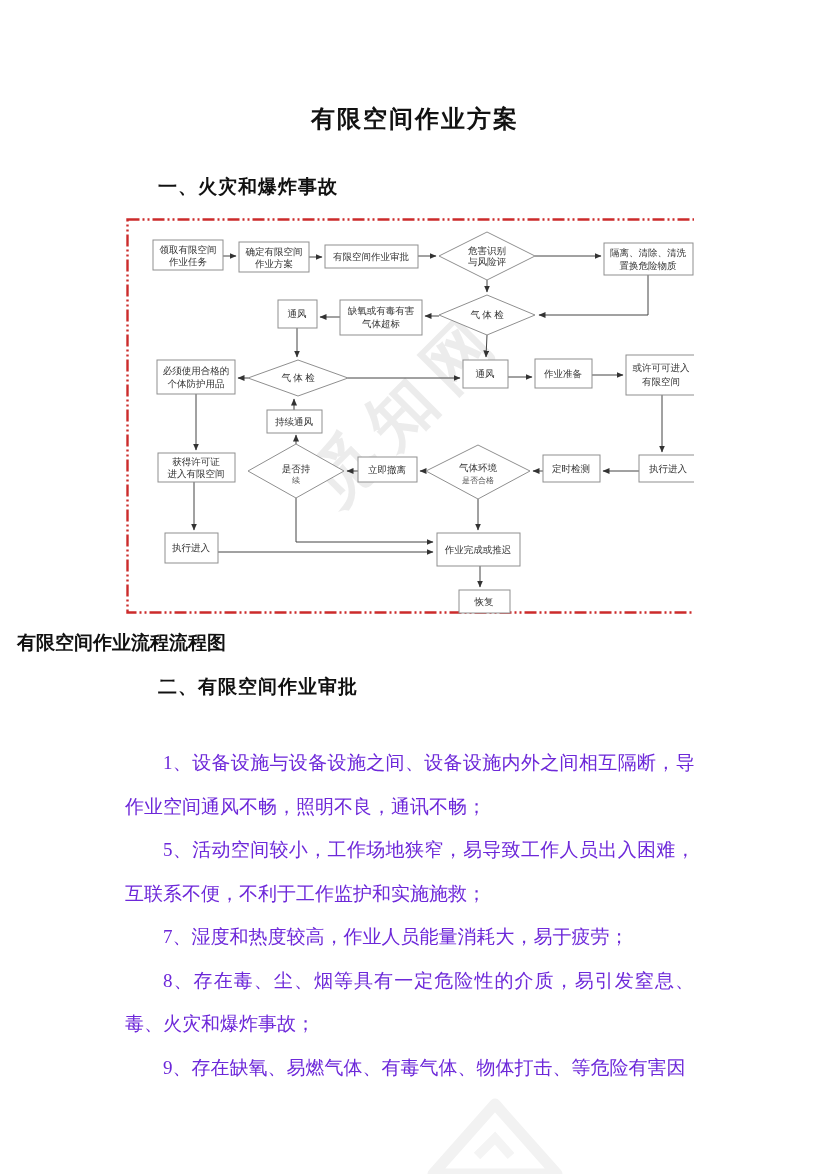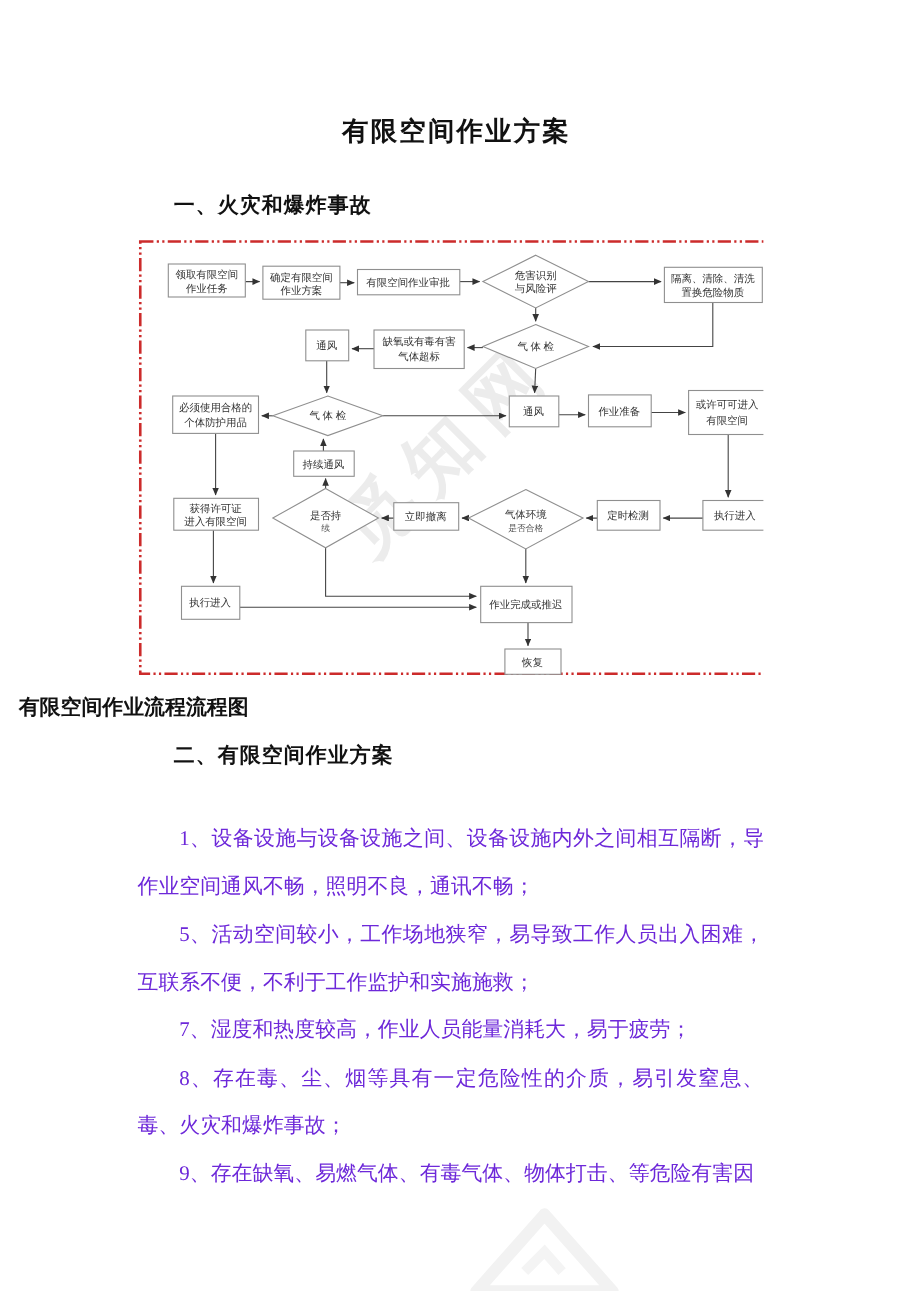--- a/index.html
+++ b/index.html
@@ -214,21 +214,21 @@
       </g>
       <g>
         <rect class="node" x="333" y="372" width="51" height="23"></rect>
         <text x="358" y="387">恢复</text>
       </g>
     </svg>
   </div>
 
   <div class="caption">有限空间作业流程流程图</div>
 
-  <div class="h-section h2">二、有限空间作业方案</div>
+  <div class="h-section h2">二、有限空间作业审批</div>
 
   <div class="body-text">
     <p>1、设备设施与设备设施之间、设备设施内外之间相互隔断，导致作业空间通风不畅，照明不良，通讯不畅；</p>
     <p>5、活动空间较小，工作场地狭窄，易导致工作人员出入困难，相互联系不便，不利于工作监护和实施施救；</p>
     <p>7、湿度和热度较高，作业人员能量消耗大，易于疲劳；</p>
     <p>8、存在毒、尘、烟等具有一定危险性的介质，易引发窒息、中毒、火灾和爆炸事故；</p>
     <p>9、存在缺氧、易燃气体、有毒气体、物体打击、等危险有害因</p>
   </div>
 
   <svg class="page-watermark" width="160" height="76" viewBox="0 0 160 76">

